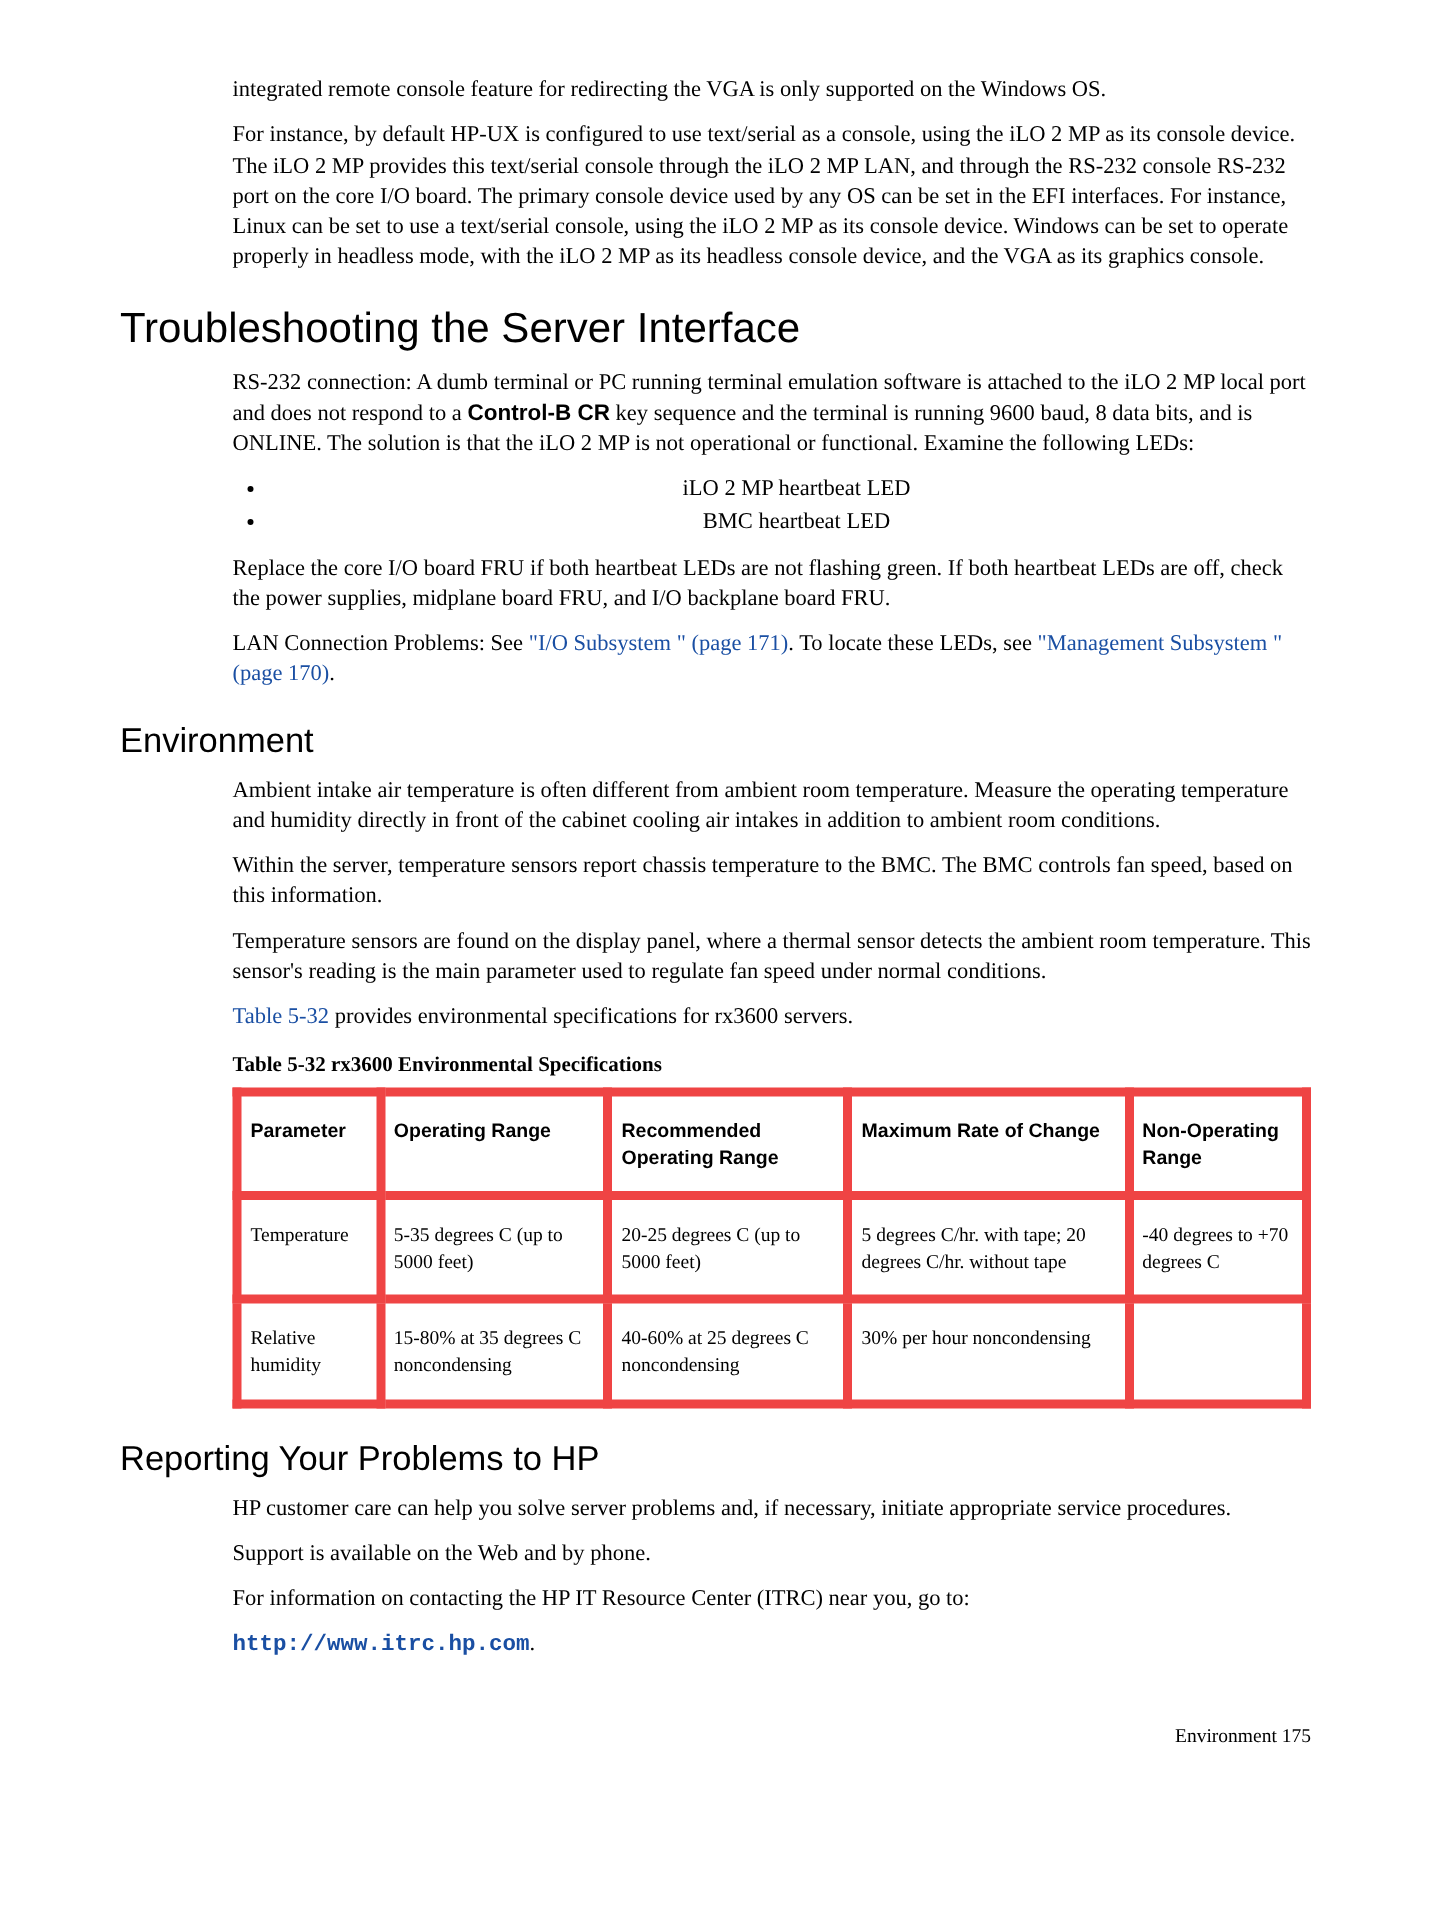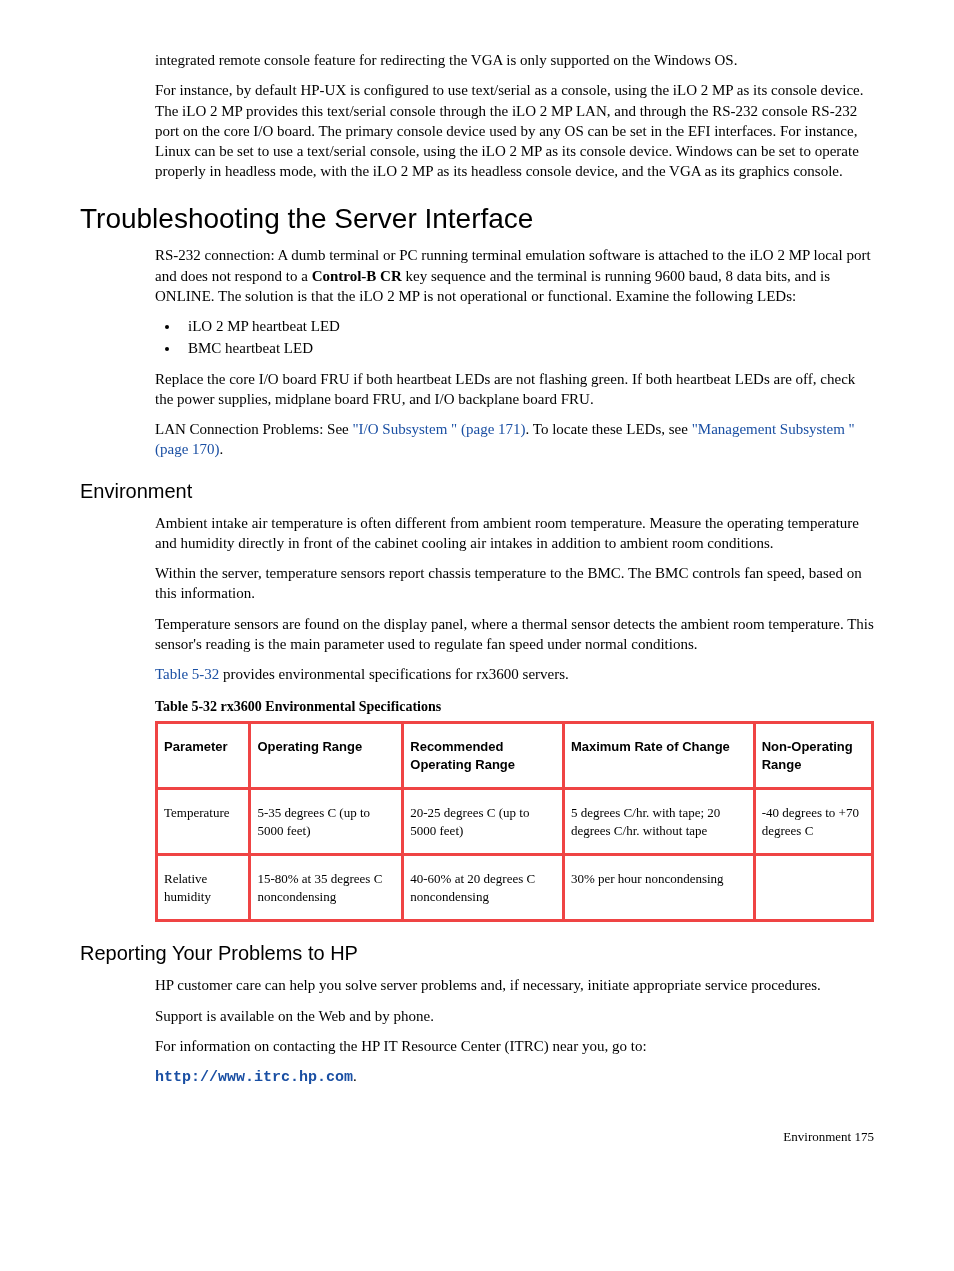--- a/index.html
+++ b/index.html
@@ -14,39 +14,40 @@
   .para {
     margin: 0 0 10px 0;
     text-align: left;
   }
   .indent {
     margin-left: 75px;
   }
   h2 {
     font-family: "Trebuchet MS", "Lucida Sans", Arial, sans-serif;
     font-weight: normal;
-    font-size: 20px;
+    font-size: 23px;
     margin: 18px 0 8px 0;
     color: #000;
   }
   h2.sub {
     font-size: 28px;
     margin-left: 0;
   }
   ul {
     margin: 4px 0 10px 0;
     padding-left: 100px;
+    text-align: center;
   }
   li {
     margin-bottom: 2px;
     padding-left: 8px;
   }
   .bold {
     font-weight: bold;
-    font-family: Liberation Serif, serif;
+    font-family: Liberation Sans, sans-serif;
   }
   .link {
     color: #1a4fa3;
   }
   .monolink {
     font-family: "Courier New", monospace;
     color: #1a4fa3;
     font-weight: bold;
   }
   .table-caption {
@@ -55,21 +56,21 @@
     font-size: 14px;
     margin: 14px 0 4px 75px;
   }
   table {
     border-collapse: collapse;
     margin-left: 75px;
     width: calc(100% - 75px);
     font-size: 13px;
   }
   th, td {
-    border: 3px solid #ef4444;
+    border: 6px solid #ef4444;
     padding: 14px 6px;
     text-align: left;
     vertical-align: top;
   }
   th {
     font-family: Arial, sans-serif;
     font-weight: bold;
   }
   .footer {
     text-align: right;
@@ -126,21 +127,21 @@
     <tr>
       <td>Temperature</td>
       <td>5-35 degrees C (up to 5000 feet)</td>
       <td>20-25 degrees C (up to 5000 feet)</td>
       <td>5 degrees C/hr. with tape; 20 degrees C/hr. without tape</td>
       <td>-40 degrees to +70 degrees C</td>
     </tr>
     <tr>
       <td>Relative humidity</td>
       <td>15-80% at 35 degrees C noncondensing</td>
-      <td>40-60% at 20 degrees C noncondensing</td>
+      <td>40-60% at 25 degrees C noncondensing</td>
       <td>30% per hour noncondensing</td>
       <td></td>
     </tr>
   </tbody>
 </table>
 
 <h2>Reporting Your Problems to HP</h2>
 
 <p class="para indent">HP customer care can help you solve server problems and, if necessary, initiate appropriate service procedures.</p>
 <p class="para indent">Support is available on the Web and by phone.</p>

